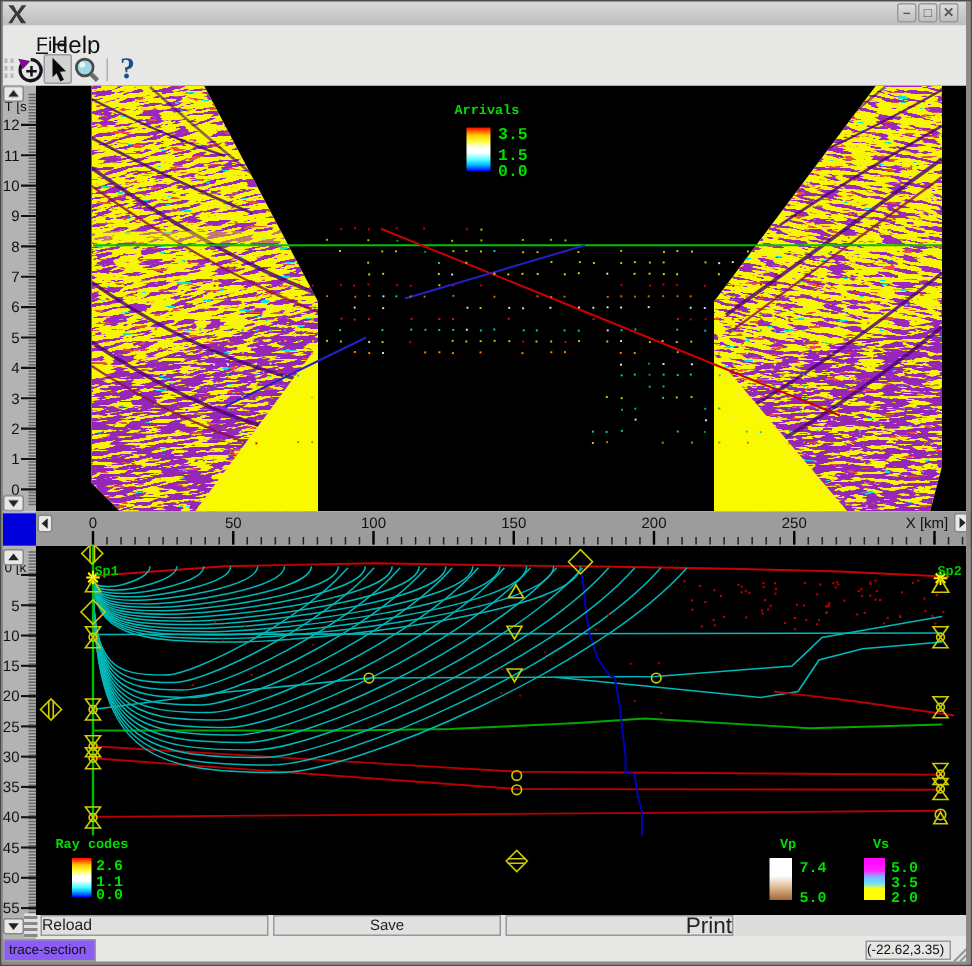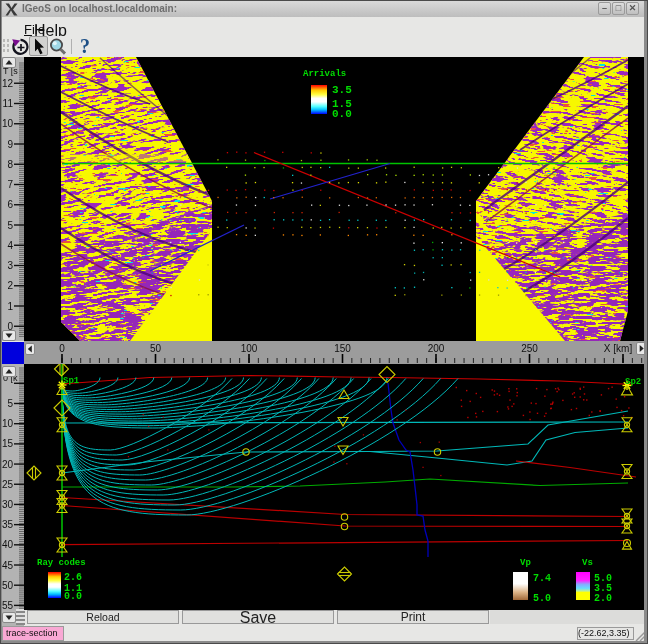--- a/index.html
+++ b/index.html
@@ -7,21 +7,20 @@
 </style></head><body>
 <div id="win">
 <div style="position:absolute;left:0;top:0;width:648px;height:644px;border:1px solid #4a4a4a;box-sizing:border-box;z-index:50;pointer-events:none"></div>
 <div style="position:absolute;left:644px;top:1px;width:3px;height:642px;background:#8b8b8b;z-index:49"></div>
 <div style="position:absolute;left:1px;top:641px;width:646px;height:2px;background:#8b8b8b;z-index:49"></div>
 <div style="position:absolute;left:1px;top:1px;width:1px;height:642px;background:#8b8b8b;z-index:49"></div>
 <div style="position:absolute;left:1px;top:1px;width:646px;height:16px;background:linear-gradient(#d9d9d9,#bdbdbd)"></div>
 <svg style="position:absolute;left:5px;top:3px" width="13" height="13" viewBox="0 0 13 13">
 <path d="M0.5 0.5 L4 0.5 L6.5 5 L9.5 0.5 L12.5 0.5 L8 6.5 L12.5 12.5 L9 12.5 L6 7.5 L3 12.5 L0.5 12.5 L5 6 Z" fill="#3a3a3a"></path>
 </svg>
-<div style="position:absolute;left:22px;top:3px;font-size:10px;font-weight:bold;color:#6e6e6e">IGeoS on localhost.localdomain:</div>
 <div class="winbtn" style="left:598px">–</div>
 <div class="winbtn" style="left:612px">□</div>
 <div class="winbtn" style="left:626px">✕</div>
 <div style="position:absolute;left:1px;top:17px;width:646px;height:19px;background:#e7e7e5"></div>
 <div style="position:absolute;left:24px;top:22px;font-size:13px;color:#111"><span style="text-decoration:underline">F</span>ile</div>
 <div style="position:absolute;left:34px;top:22px;font-size:16px;color:#111"><span style="text-decoration:underline">H</span>elp</div>
 
 <div style="position:absolute;left:0px;top:36px;width:648px;height:21px;background:#e7e7e5"></div>
 <svg style="position:absolute;left:2px;top:38px" width="10" height="18">
       <g fill="#b8b8b6">
@@ -1201,25 +1200,25 @@
         <polygon points="2.5,6.5 9.5,6.5 6.0,2.0" fill="#222"></polygon>
       </svg>
     </div>
 <div style="position:absolute;left:2px;top:612px;width:14px;height:11px;background:#e8e8e8;border:1px solid #888;border-radius:2px;box-sizing:border-box">
       <svg style="display:block" width="12" height="9">
         <polygon points="2.5,2.5 9.5,2.5 6.0,7.0" fill="#222"></polygon>
       </svg>
     </div>
 <div style="position:absolute;left:16px;top:609px;width:9px;height:16px;background:repeating-linear-gradient(#e0e0e0 0 2px,#888 2px 4px)"></div>
 <div style="position:absolute;left:24px;top:608px;width:620px;height:2px;background:#000"></div>
-<div style="position:absolute;left:27px;top:610px;width:152px;height:14px;background:#e0e0de;border:1px solid #999;box-sizing:border-box;text-align:center;font-size:10.5px;color:#222;line-height:13px">Reload</div>
-<div style="position:absolute;left:182px;top:610px;width:152px;height:14px;background:#e0e0de;border:1px solid #999;box-sizing:border-box;text-align:center;font-size:16px;color:#222;line-height:13px">Save</div>
-<div style="position:absolute;left:337px;top:610px;width:152px;height:14px;background:#e0e0de;border:1px solid #999;box-sizing:border-box;text-align:center;font-size:12px;color:#222;line-height:13px">Print</div>
+<div style="position:absolute;left:27px;top:610px;width:152px;height:14px;background:#e0e0de;border:1px solid #999;box-sizing:border-box;text-align:left;font-size:10.5px;color:#222;line-height:13px">Reload</div>
+<div style="position:absolute;left:182px;top:610px;width:152px;height:14px;background:#e0e0de;border:1px solid #999;box-sizing:border-box;text-align:center;font-size:10px;color:#222;line-height:13px">Save</div>
+<div style="position:absolute;left:337px;top:610px;width:152px;height:14px;background:#e0e0de;border:1px solid #999;box-sizing:border-box;text-align:right;font-size:15px;color:#222;line-height:13px">Print</div>
 <div style="position:absolute;left:490px;top:610px;width:154px;height:14px;background:#dcdcda"></div>
-<div style="position:absolute;left:2px;top:626px;width:62px;height:15px;background:#f9a8d4;border:1px solid #9a9a9a;box-sizing:border-box;font-size:9px;color:#111;padding-left:3px;line-height:13px">trace-section</div>
+<div style="position:absolute;left:2px;top:626px;width:62px;height:15px;background:#8b5cf6;border:1px solid #9a9a9a;box-sizing:border-box;font-size:9px;color:#111;padding-left:3px;line-height:13px">trace-section</div>
 <div style="position:absolute;left:577px;top:627px;width:57px;height:13px;background:#e6e6e4;border:1px solid #9a9a9a;box-sizing:border-box;font-size:9px;color:#111;text-align:left;line-height:11px">(-22.62,3.35)</div>
 <svg style="position:absolute;left:634px;top:629px" width="13" height="13">
 <g stroke="#999" stroke-width="1.5">
         <line x1="12" y1="2" x2="2" y2="12"></line>
         <line x1="12" y1="6" x2="6" y2="12"></line>
         <line x1="12" y1="10" x2="10" y2="12"></line>
       </g>
     </svg>
 </div>
 </body></html>

